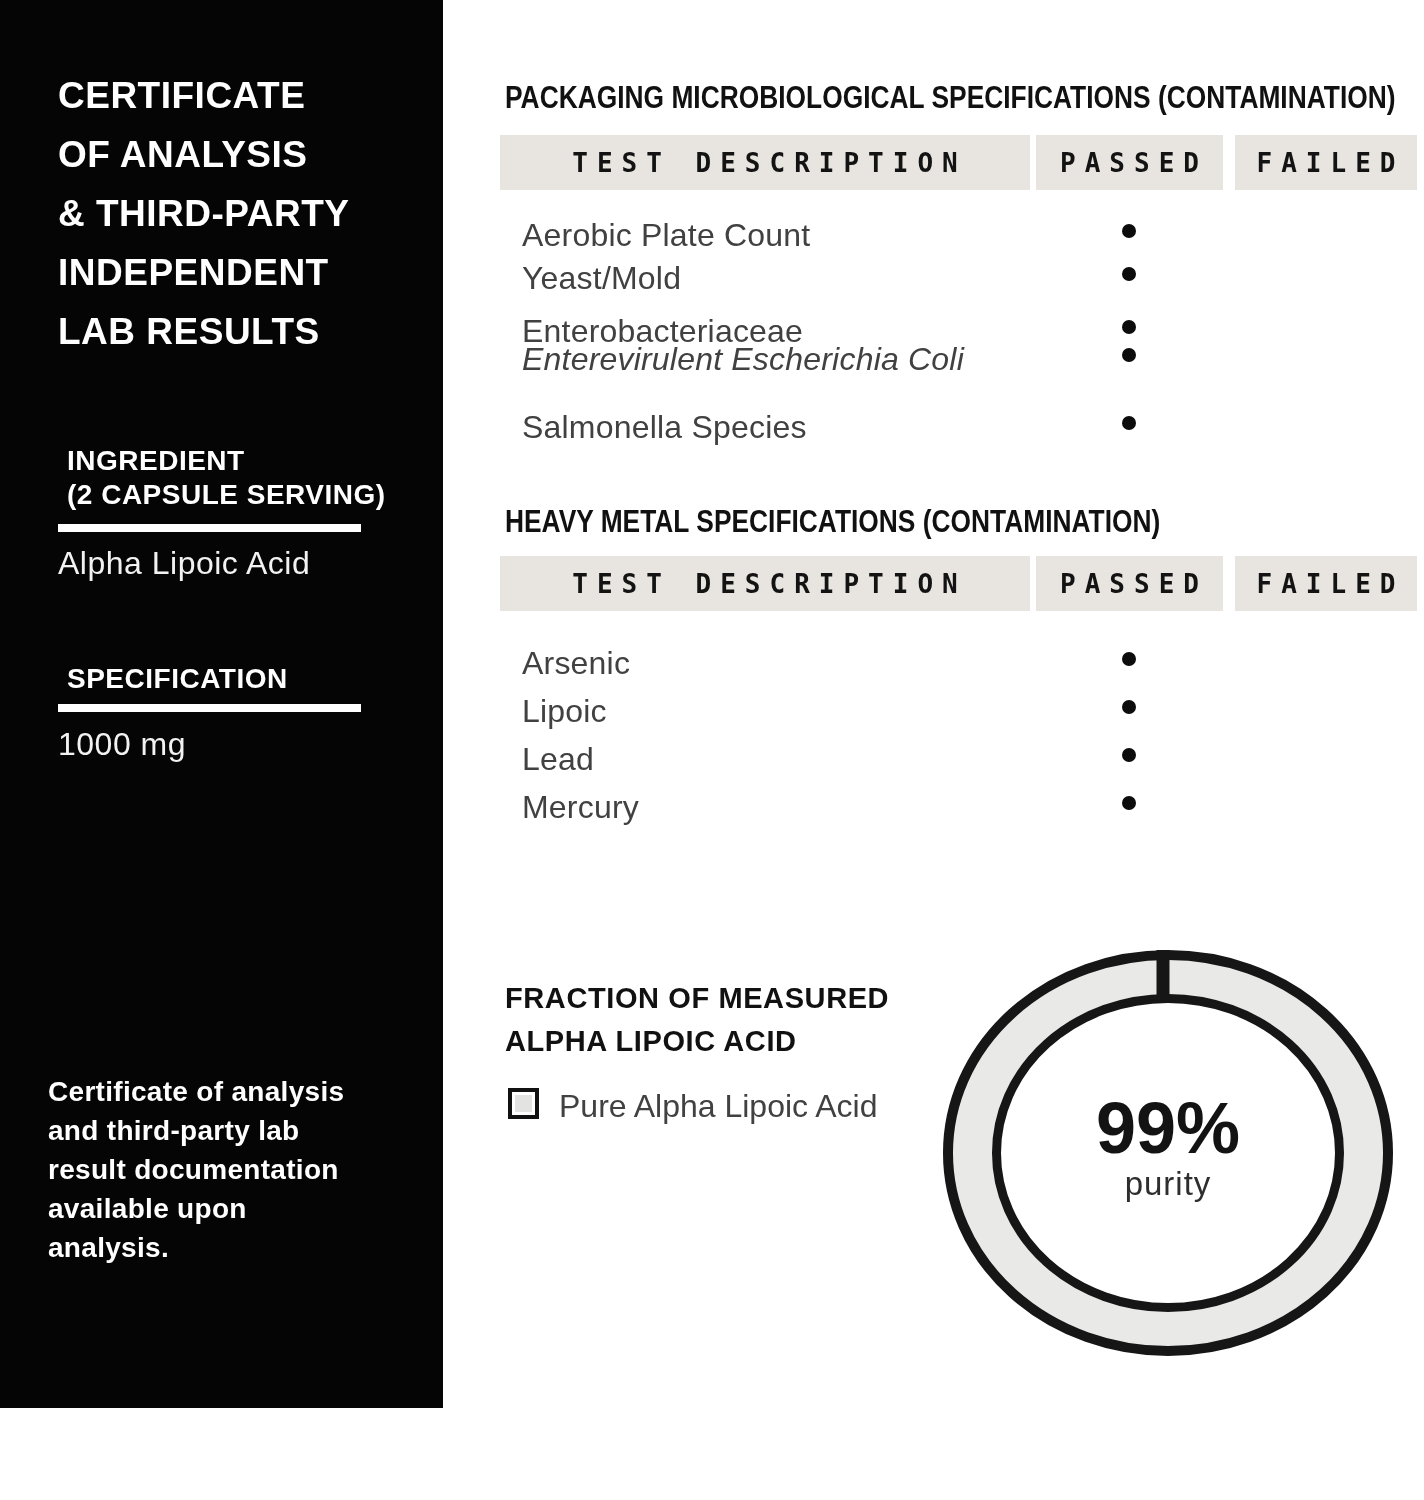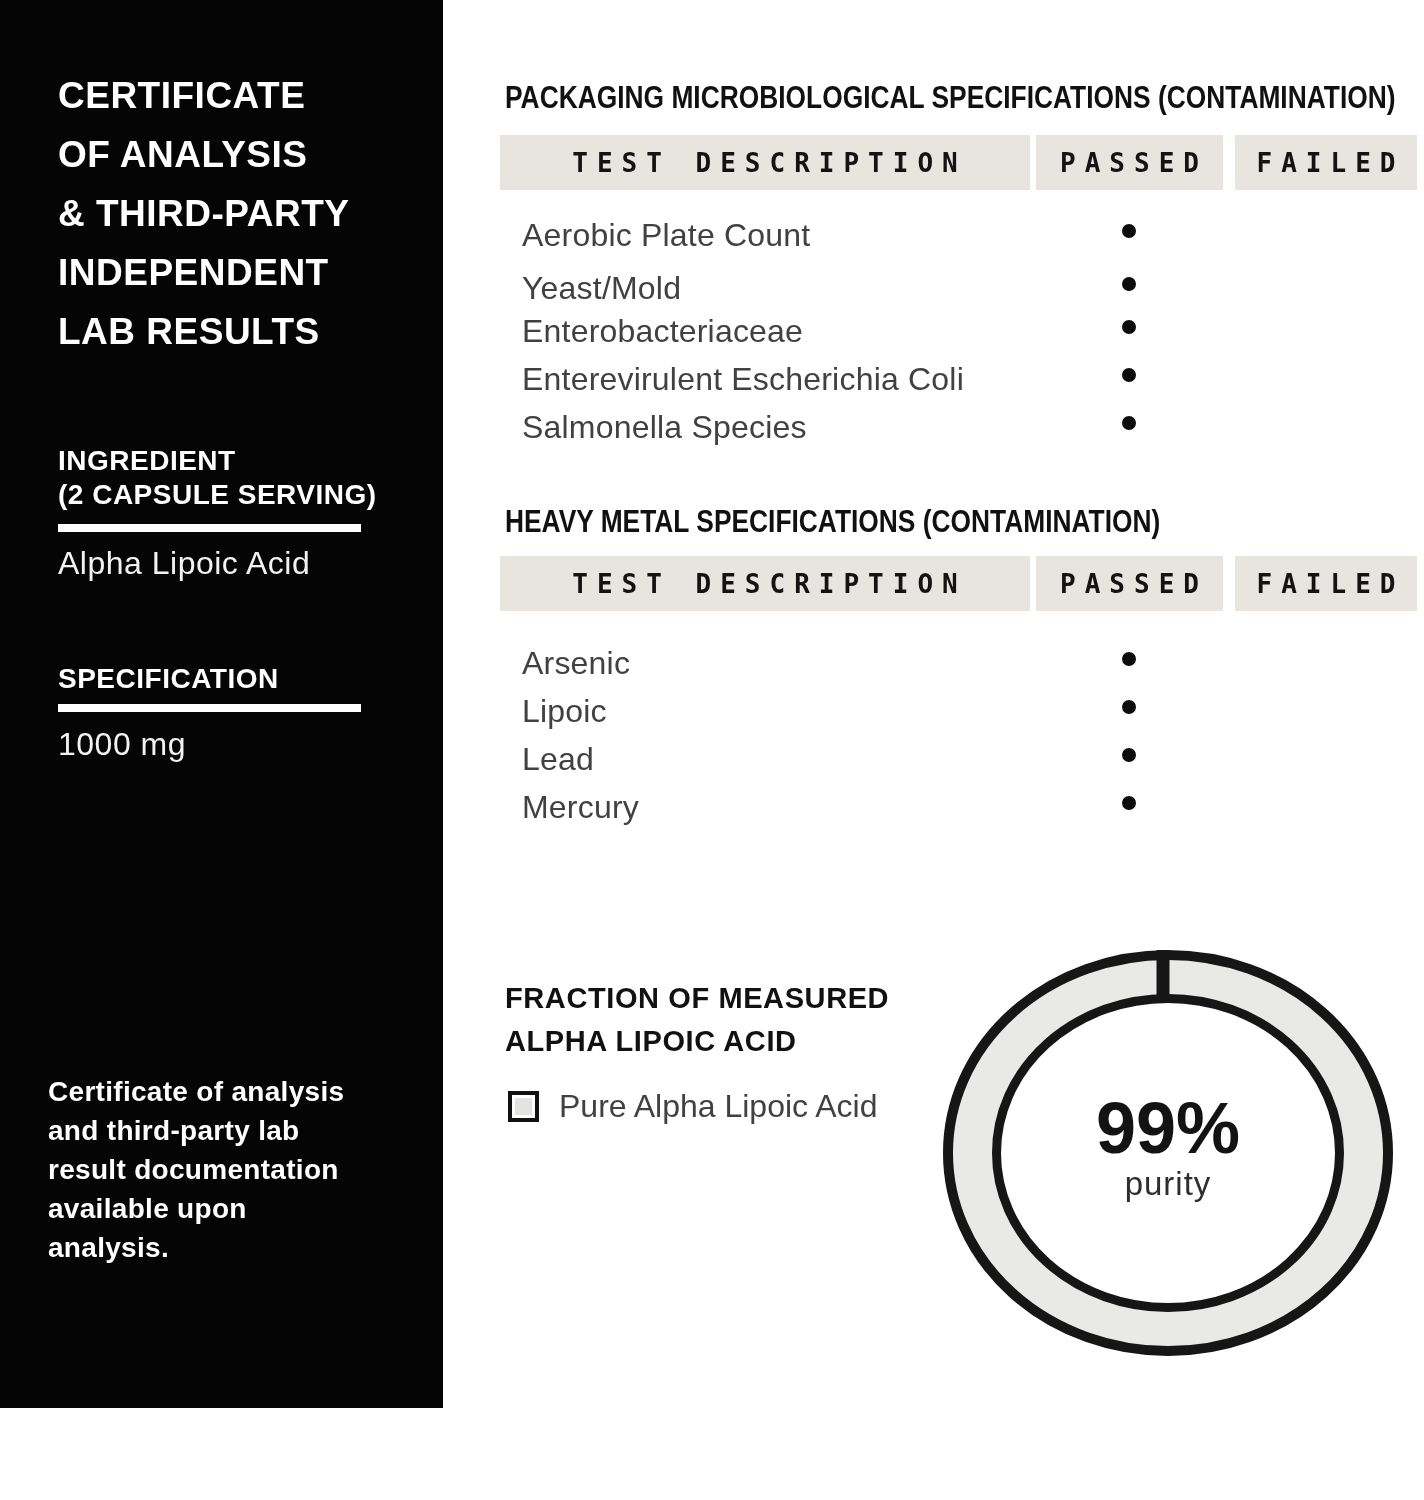--- a/index.html
+++ b/index.html
@@ -5,40 +5,40 @@
   html,body{margin:0;padding:0;background:#ffffff;}
   .canvas{
     position:relative;width:1424px;height:1408px;background:#ffffff;
     font-family:"Liberation Sans",sans-serif;overflow:hidden;
   }
   
   .panel{position:absolute;left:0;top:0;width:443px;height:1500px;background:#050505;color:#ffffff;}
   .main-title{position:absolute;left:58px;top:66px;font-weight:bold;font-size:37px;line-height:59px;letter-spacing:0.5px;}
   .main-title span{display:block;}
   .side-label{position:absolute;left:58px;font-weight:bold;font-size:28px;line-height:34px;letter-spacing:0.5px;}
-  .side-label span{display:block;}
+  .side-label span{display:block;margin-left:9px;}
   .rule{position:absolute;left:58px;width:303px;height:8px;background:#ffffff;}
   .side-value{position:absolute;left:58px;font-weight:300;font-size:32px;color:#f2f2f2;letter-spacing:0.5px;}
   .footnote{position:absolute;left:48px;top:1072px;font-weight:bold;font-size:28px;line-height:39px;letter-spacing:0.3px;}
   .footnote span{display:block;}
   
   .section-heading{position:absolute;color:#111111;white-space:nowrap;}
   .condensed{display:inline-block;font-weight:bold;font-size:31px;transform:scaleX(0.85);transform-origin:left top;letter-spacing:0;}
   .thead-cell{
     position:absolute;height:55px;background:#e8e5e0;
     display:flex;align-items:center;justify-content:center;
     font-family:"DejaVu Sans Mono","Liberation Mono",monospace;
     font-weight:bold;font-size:26px;letter-spacing:9px;text-indent:9px;color:#131313;
   }
   .trow{position:absolute;left:500px;width:917px;height:48px;display:flex;align-items:center;}
   .trow .tname{margin-left:22px;font-weight:300;font-size:32px;color:#414141;letter-spacing:0.2px;margin-top:8px;}
   .dot{position:absolute;left:622px;top:17px;width:14px;height:14px;border-radius:50%;background:#0c0c0c;}
   .fraction-heading{position:absolute;left:505px;top:977px;font-weight:bold;font-size:29px;line-height:43px;letter-spacing:0.6px;color:#111111;}
   .fraction-heading span{display:block;}
-  .legend{position:absolute;left:508px;top:1088px;display:flex;align-items:center;}
+  .legend{position:absolute;left:508px;top:1088px;display:flex;}
   .legend-swatch{width:23px;height:23px;border:4px solid #111111;background:#e3e3e1;box-shadow:inset 0 0 0 3px #ffffff;}
   .legend-label{margin-left:20px;font-weight:300;font-size:32px;color:#414141;}
   .donut{position:absolute;left:935px;top:945px;}
   .donut text.big{font-family:"Liberation Sans",sans-serif;font-weight:bold;font-size:72px;fill:#131313;}
   .donut text.small{font-family:"Liberation Sans",sans-serif;font-weight:300;font-size:33px;fill:#2e2e2e;letter-spacing:1px;}
 </style>
 </head>
 <body>
 
 <div class="canvas">
@@ -79,29 +79,29 @@
   </div>
 
   <div class="thead-cell" style="left:500px;top:135px;width:530px;">TEST DESCRIPTION</div>
   <div class="thead-cell" style="left:1036px;top:135px;width:187px;">PASSED</div>
   <div class="thead-cell" style="left:1235px;top:135px;width:182px;">FAILED</div>
 
   <div class="trow" style="top:207px;">
     <span class="tname">Aerobic Plate Count</span>
     <span class="dot"></span>
   </div>
-  <div class="trow" style="top:260px;">
+  <div class="trow" style="top:250px;">
     <span class="tname">Yeast/Mold</span>
     <span class="dot"></span>
   </div>
   <div class="trow" style="top:303px;">
     <span class="tname">Enterobacteriaceae</span>
     <span class="dot"></span>
   </div>
-  <div class="trow" style="top:351px;">
+  <div class="trow" style="top:331px;font-style:italic;">
     <span class="tname">Enterevirulent Escherichia Coli</span>
     <span class="dot"></span>
   </div>
   <div class="trow" style="top:399px;">
     <span class="tname">Salmonella Species</span>
     <span class="dot"></span>
   </div>
 
   <div class="section-heading" style="left:505px;top:504px;">
     <span class="condensed">HEAVY METAL SPECIFICATIONS (CONTAMINATION)</span>

